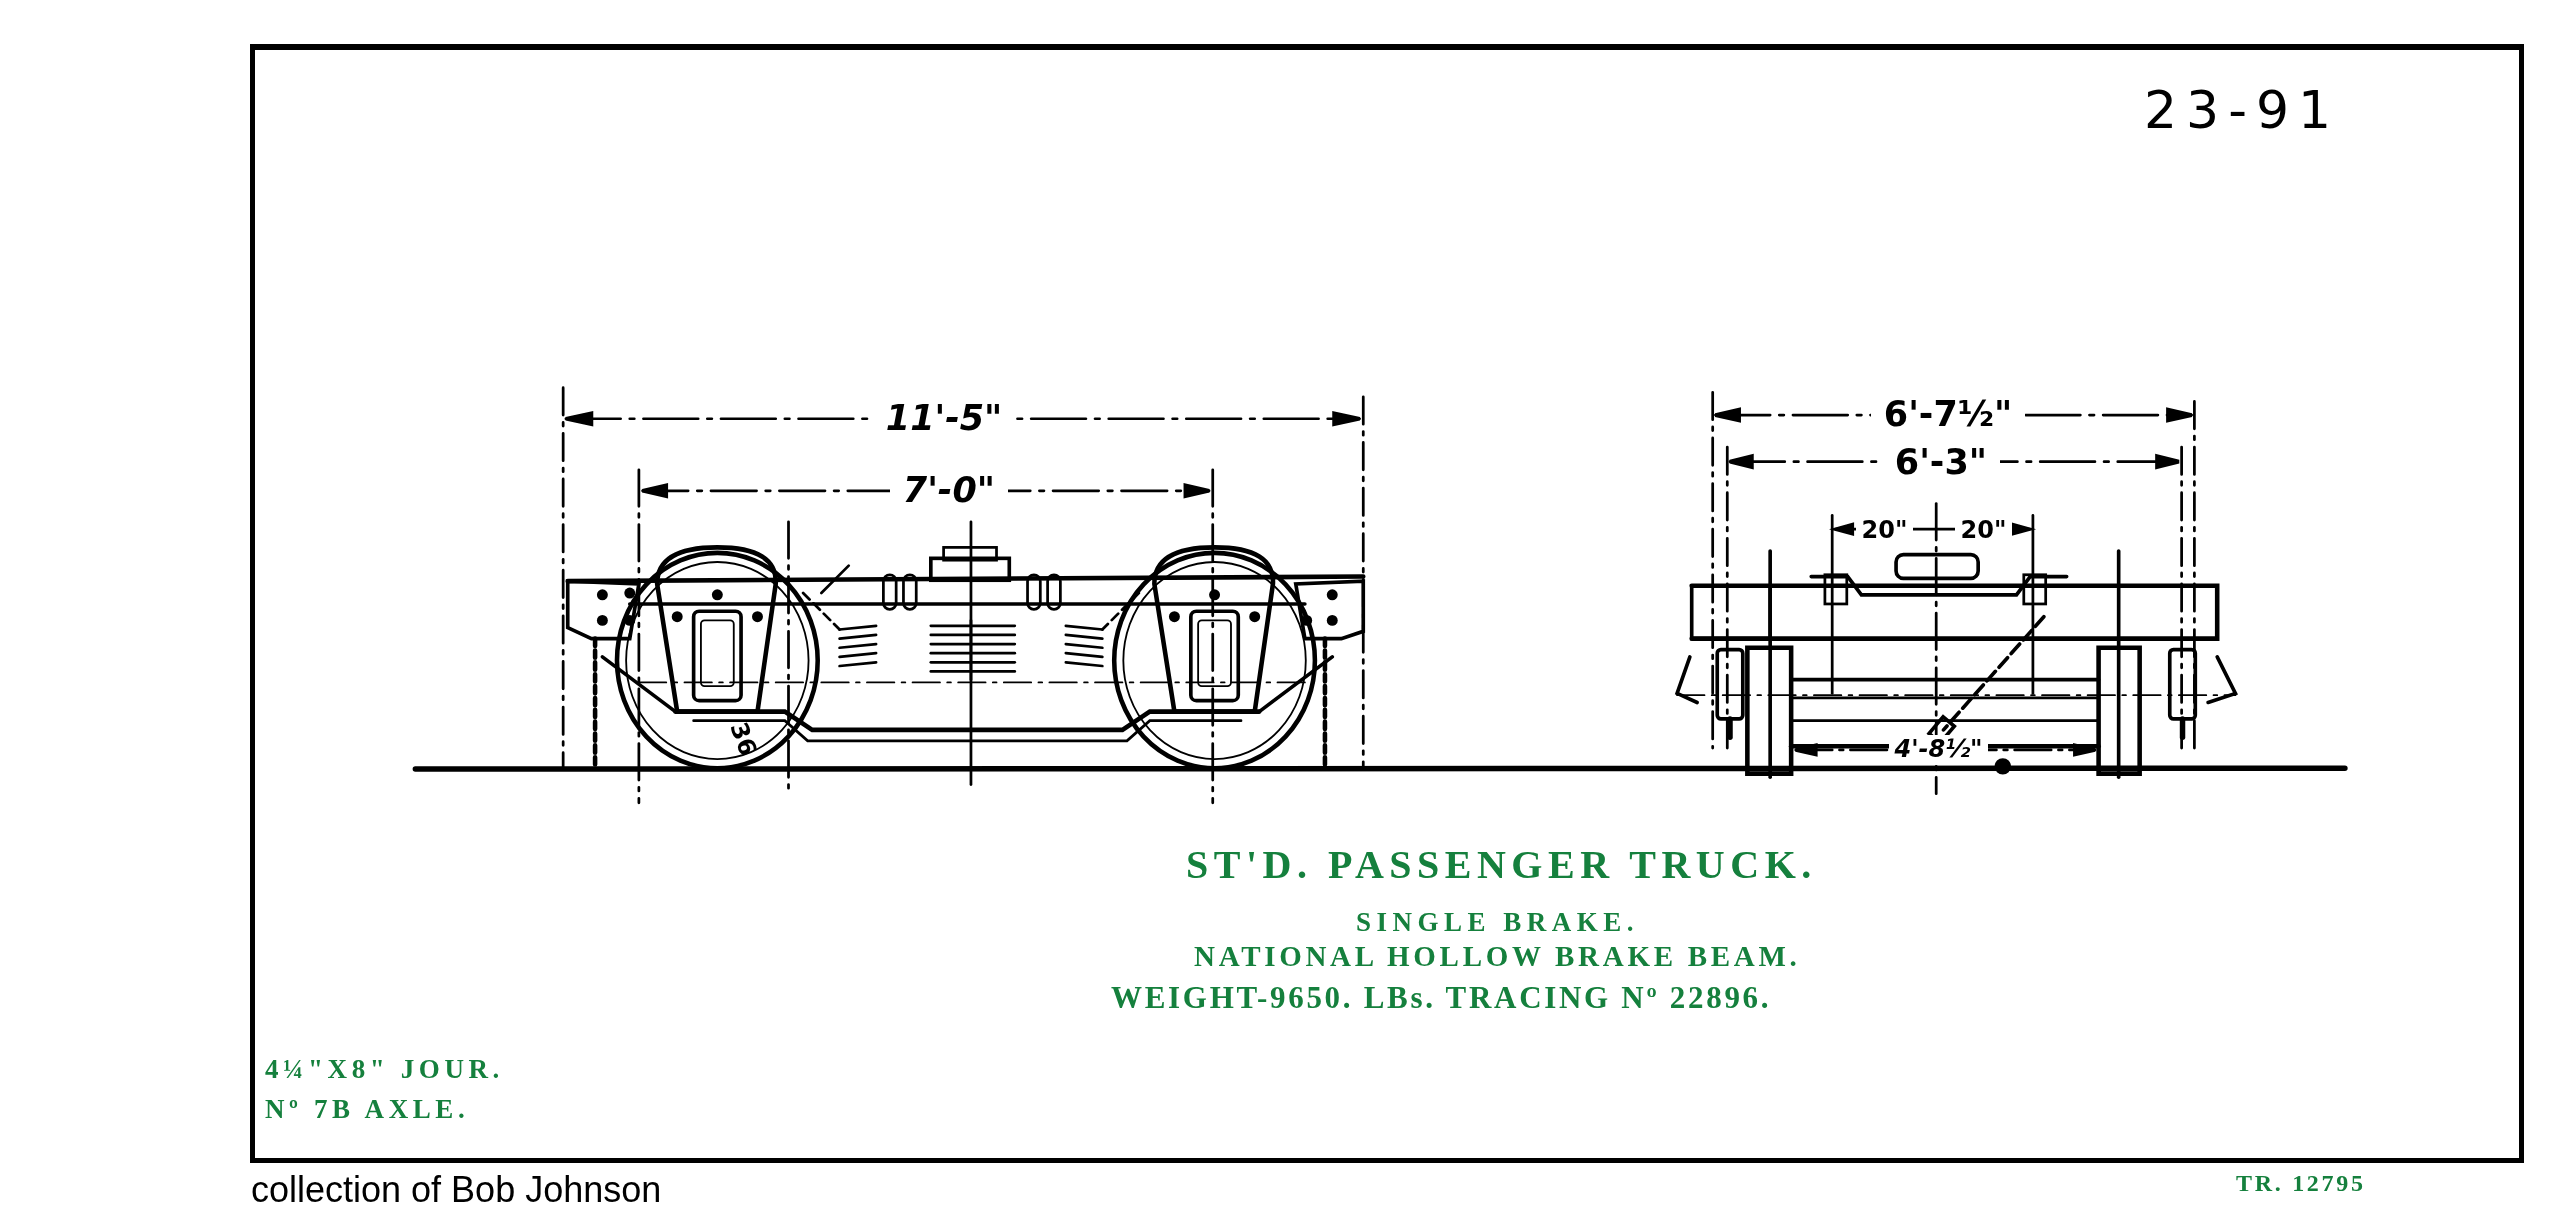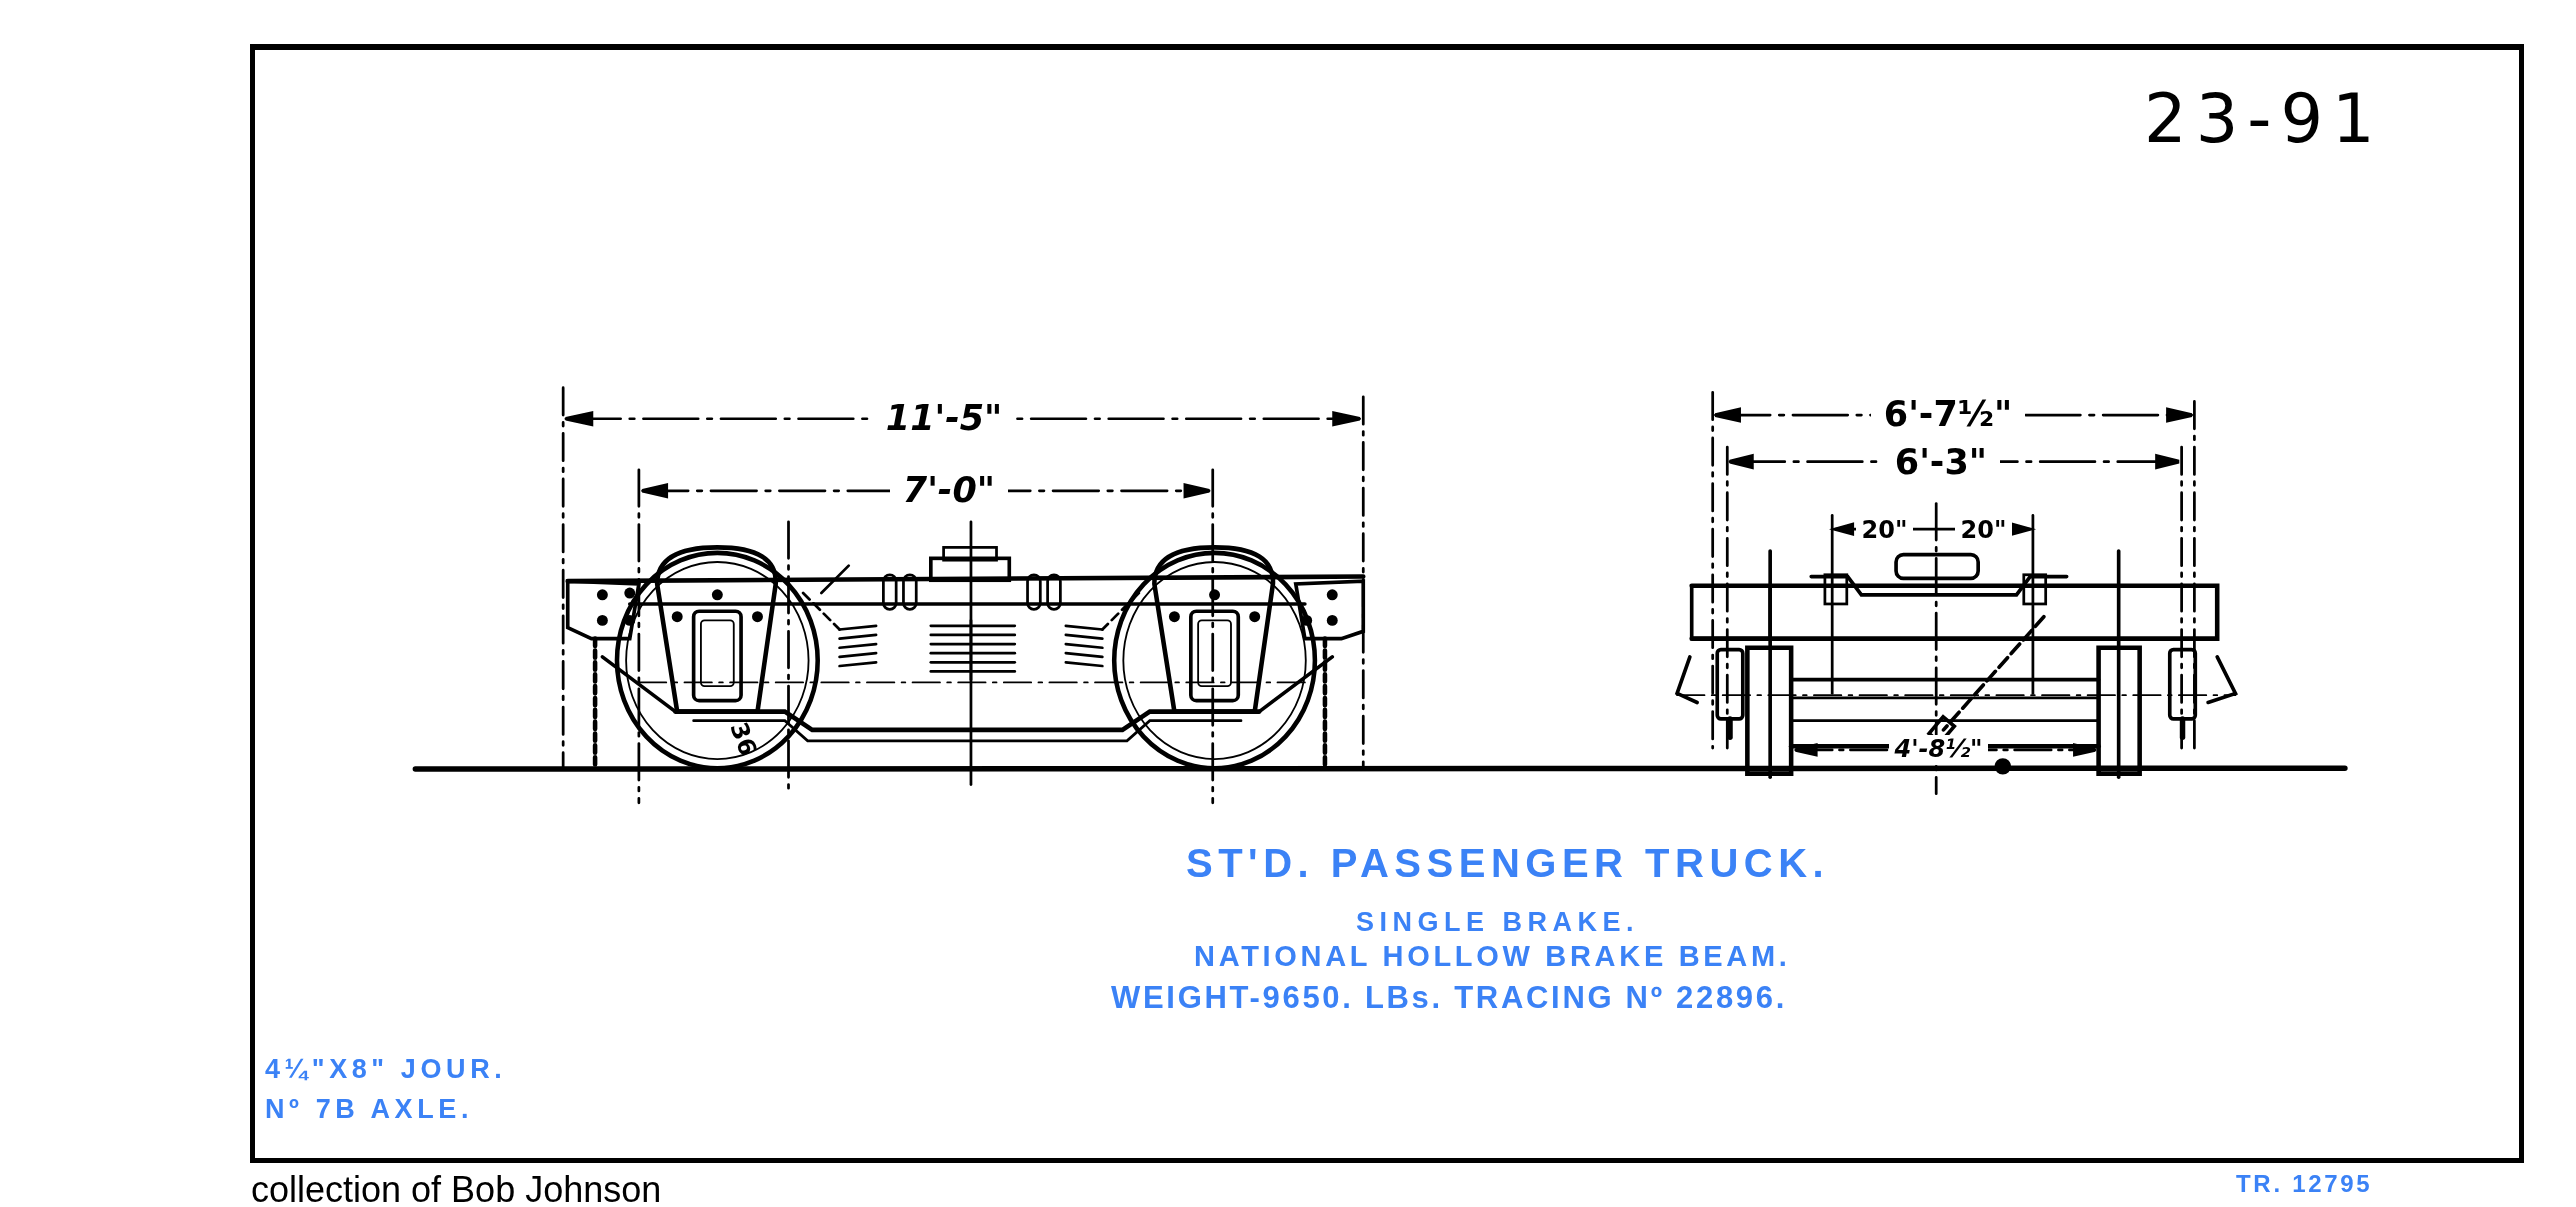--- a/index.html
+++ b/index.html
@@ -2,24 +2,24 @@
 <html style="font-size:14.6px"><head>
 <meta charset="utf-8">
 <style>
   html, body { margin: 0; padding: 0; background: #ffffff; }
   body { width: 2576px; height: 1207px; position: relative; overflow: hidden; }
   .frame {
     position: absolute; left: 250px; top: 44px; width: 2274px; height: 1119px;
     border: 5.5px solid #000; box-sizing: border-box; border-top-width: 6.4px;
   }
   .hand {
-    font-family: Liberation Sans, sans-serif; font-weight: bold; color: #3b82f6;
+    font-family: Liberation Serif, serif; font-weight: bold; color: #15803d;
     letter-spacing: 3.7px; white-space: nowrap; position: absolute;
   }
-  .sheetno { font-family: "DejaVu Sans", sans-serif; font-weight: normal; color: #000; font-size: 67px; letter-spacing: 9px; position: absolute; left: 2144px; top: 80px; }
+  .sheetno { font-family: "DejaVu Sans", sans-serif; font-weight: normal; color: #000; font-size: 52px; letter-spacing: 9px; position: absolute; left: 2144px; top: 80px; }
   .dim { font-family: "DejaVu Sans", sans-serif; font-weight: bold; font-style: italic; font-size: 35px; position: absolute; background: #fff; padding: 0 12.8px; white-space: nowrap; }
   .dim.small { font-size: 24px; padding: 0 5.5px; font-style: normal; }
   .title1 { font-size: 40px; left: 1186px; top: 841px; letter-spacing: 5.5px; }
   .title2 { font-size: 27px; left: 1340px; top: 907px; letter-spacing: 5.5px; margin-left: 16px; }
   .title3 { font-size: 29px; left: 1194px; top: 940px; letter-spacing: 3.7px; }
   .title4 { font-size: 31px; left: 1111px; top: 980px; letter-spacing: 2.7px; }
   .journal { font-size: 27px; left: 265px; top: 1049px; letter-spacing: 4.6px; line-height: 40px; }
   .credit { font-family: "Liberation Sans", sans-serif; font-size: 36px; color: #000; position: absolute; left: 251px; top: 1169px; }
   .trno { font-size: 24px; left: 2236px; top: 1170px; letter-spacing: 2.7px; }
   svg.drawing { position: absolute; left: 0; top: 0; }

